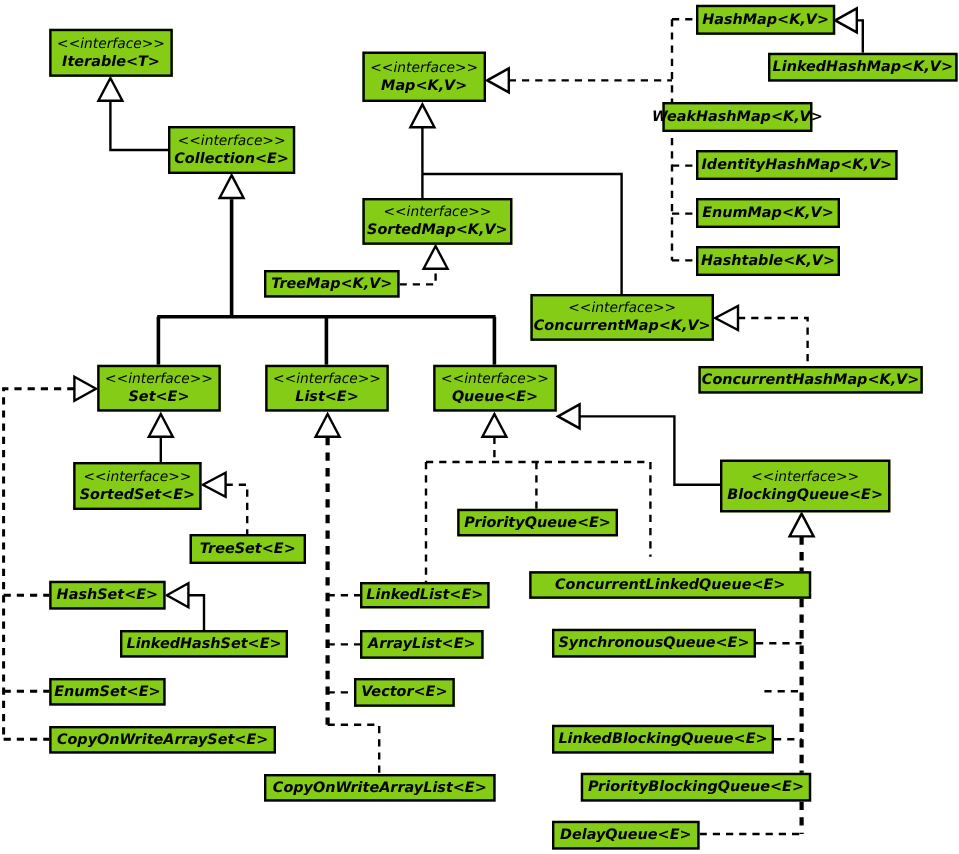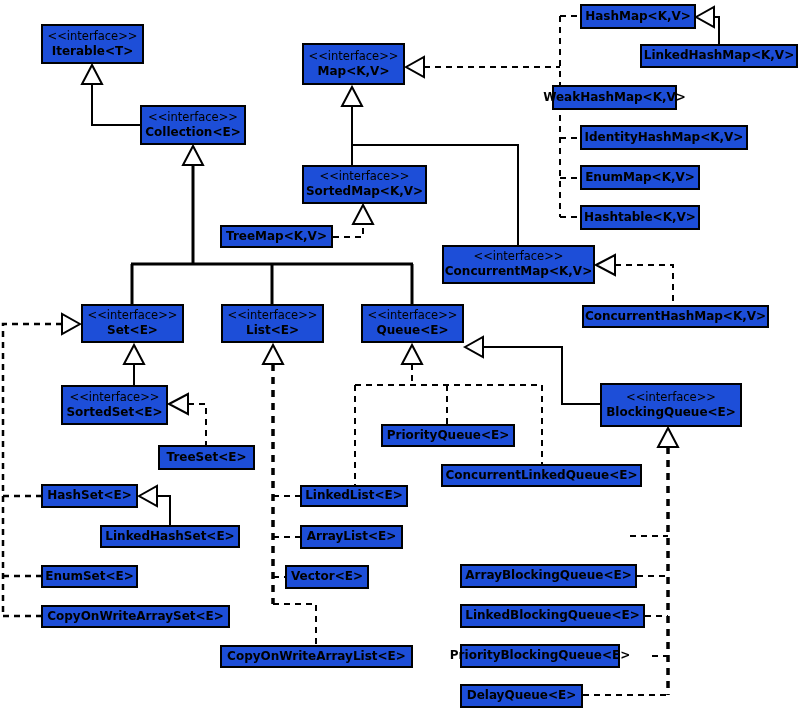--- a/index.html
+++ b/index.html
@@ -2,23 +2,23 @@
 <html><head>
 <meta charset="utf-8">
 <style>
   html,body { margin:0; padding:0; background:#ffffff; }
   #diagram {
     position:relative; width:799px; height:712px; background:#ffffff;
     font-family:"DejaVu Sans","Liberation Sans",sans-serif; overflow:hidden;
   }
   #edges { position:absolute; left:0; top:0; width:799px; height:712px; }
   .node {
-    position:absolute; box-sizing:border-box; background:#1d4ed8;
+    position:absolute; box-sizing:border-box; background:#84cc16;
     border:2px solid #000000; display:flex; flex-direction:column;
-    align-items:center; justify-content:center; z-index:2;
+    align-items:center; justify-content:center; z-index:2;font-style:italic;
   }
   .node .st { font-size:11.5px; font-weight:normal; color:#000; white-space:nowrap; line-height:1.3;text-align:right; }
   .node .nm { font-size:12px;   font-weight:bold;   color:#000; white-space:nowrap; line-height:1.3; }
 </style>
 </head>
 <body>
 
 <div id="diagram">
 
   <svg id="edges" width="799" height="712" viewBox="0 0 799 712" stroke="#000000" fill="none" stroke-width="2">
@@ -197,53 +197,53 @@
   </div>
   <div class="node" style="left:582px;top:305px;width:187px;height:23px">
     <div class="nm">ConcurrentHashMap&lt;K,V&gt;</div>
   </div>
   <div class="node" style="left:158px;top:445px;width:97px;height:25px">
     <div class="nm">TreeSet&lt;E&gt;</div>
   </div>
   <div class="node" style="left:381px;top:424px;width:134px;height:23px">
     <div class="nm">PriorityQueue&lt;E&gt;</div>
   </div>
-  <div class="node" style="left:441px;top:464px;width:201px;height:23px">
+  <div class="node" style="left:441px;top:476px;width:235px;height:23px">
     <div class="nm">ConcurrentLinkedQueue&lt;E&gt;</div>
   </div>
   <div class="node" style="left:100px;top:525px;width:140px;height:23px">
     <div class="nm">LinkedHashSet&lt;E&gt;</div>
   </div>
   <div class="node" style="left:41px;top:484px;width:97px;height:24px">
     <div class="nm">HashSet&lt;E&gt;</div>
   </div>
   <div class="node" style="left:41px;top:565px;width:97px;height:23px">
     <div class="nm">EnumSet&lt;E&gt;</div>
   </div>
   <div class="node" style="left:41px;top:605px;width:189px;height:23px">
     <div class="nm">CopyOnWriteArraySet&lt;E&gt;</div>
   </div>
   <div class="node" style="left:300px;top:485px;width:108px;height:22px">
     <div class="nm">LinkedList&lt;E&gt;</div>
   </div>
   <div class="node" style="left:300px;top:525px;width:103px;height:24px">
     <div class="nm">ArrayList&lt;E&gt;</div>
   </div>
-  <div class="node" style="left:285px;top:565px;width:84px;height:24px">
+  <div class="node" style="left:295px;top:565px;width:84px;height:24px">
     <div class="nm">Vector&lt;E&gt;</div>
   </div>
   <div class="node" style="left:220px;top:645px;width:193px;height:23px">
     <div class="nm">CopyOnWriteArrayList&lt;E&gt;</div>
   </div>
-  <div class="node" style="left:460px;top:564px;width:177px;height:24px">
-    <div class="nm">ArrayBlockingQueue&lt;E&gt;</div>
+  <div class="node" style="left:460px;top:524px;width:170px;height:24px">
+    <div class="nm">SynchronousQueue&lt;E&gt;</div>
   </div>
   <div class="node" style="left:460px;top:604px;width:185px;height:24px">
     <div class="nm">LinkedBlockingQueue&lt;E&gt;</div>
   </div>
-  <div class="node" style="left:460px;top:644px;width:160px;height:24px">
+  <div class="node" style="left:484px;top:644px;width:192px;height:24px">
     <div class="nm">PriorityBlockingQueue&lt;E&gt;</div>
   </div>
   <div class="node" style="left:460px;top:684px;width:123px;height:24px">
     <div class="nm">DelayQueue&lt;E&gt;</div>
   </div>
 
 </div>
 
 </body></html>

